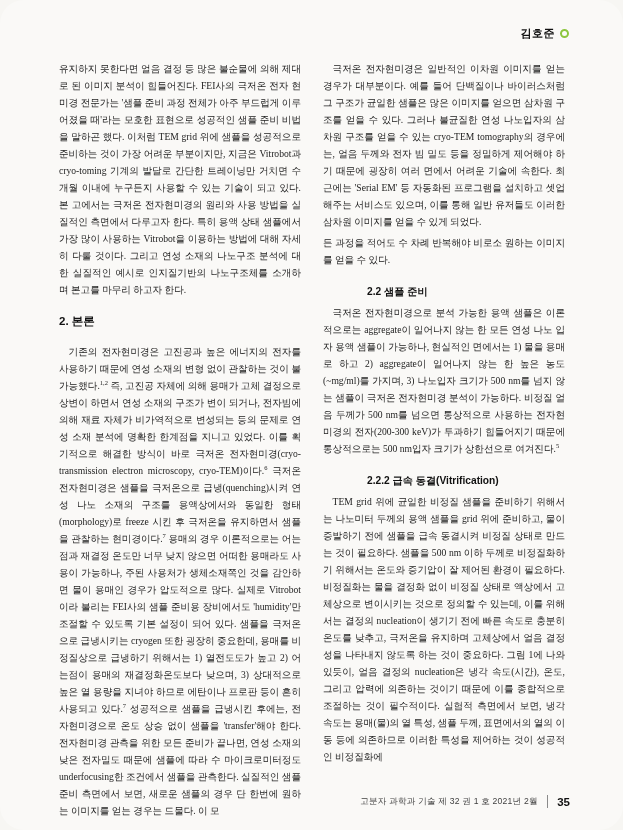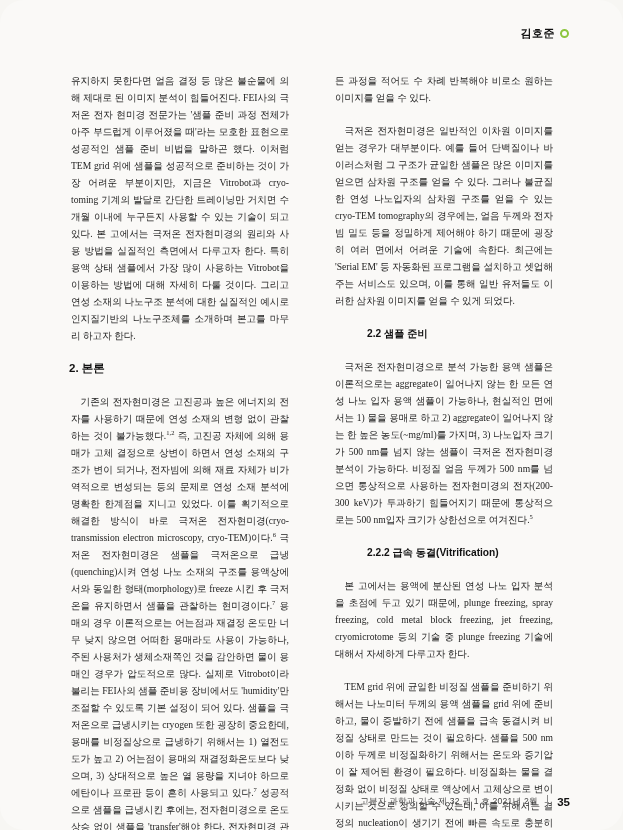--- a/index.html
+++ b/index.html
@@ -38,27 +38,27 @@
     width:515px;
     display:flex;gap:14px;
   }
   .col{
     width:250px;
     font-size:9.6px;line-height:17px;
     text-align:justify;
     word-break:normal;
     color:#222;
   }
-  .para{margin:16px;font-family:Liberation Serif, serif;}
+  .para{margin:4px;font-family:Liberation Serif, serif;}
   .para.indent{text-indent:1em;}
   .h-sec{
     font-family:"Liberation Sans","DejaVu Sans",sans-serif;
     font-weight:bold;color:#111;
     font-size:11.5px;line-height:17px;
-    margin:15px 0 13px 14px;
+    margin:15px 0 13px 4px;
     text-align:left;
   }
   .h-sub{
     font-family:"Liberation Sans","DejaVu Sans",sans-serif;
     font-weight:bold;color:#111;
     font-size:10.2px;line-height:17px;
     margin:0;
     text-align:left;
   }
   .h-sub.gap-above{margin-top:15px;margin-left:48px;}
@@ -93,26 +93,25 @@
 
   <div class="content">
 
     <div class="col">
       <p class="para">유지하지 못한다면 얼음 결정 등 많은 불순물에 의해 제대로 된 이미지 분석이 힘들어진다. FEI사의 극저온 전자 현미경 전문가는 '샘플 준비 과정 전체가 아주 부드럽게 이루어졌을 때'라는 모호한 표현으로 성공적인 샘플 준비 비법을 말하곤 했다. 이처럼 TEM grid 위에 샘플을 성공적으로 준비하는 것이 가장 어려운 부분이지만, 지금은 Vitrobot과 cryo-toming 기계의 발달로 간단한 트레이닝만 거치면 수개월 이내에 누구든지 사용할 수 있는 기술이 되고 있다. 본 고에서는 극저온 전자현미경의 원리와 사용 방법을 실질적인 측면에서 다루고자 한다. 특히 용액 상태 샘플에서 가장 많이 사용하는 Vitrobot을 이용하는 방법에 대해 자세히 다룰 것이다. 그리고 연성 소재의 나노구조 분석에 대한 실질적인 예시로 인지질기반의 나노구조체를 소개하며 본고를 마무리 하고자 한다.</p>
       <h2 class="h-sec">2. 본론</h2>
       <p class="para indent"><span>기존의 전자현미경은 고진공과 높은 에너지의 전자를 사용하기 때문에 연성 소재의 변형 없이 관찰하는 것이 불가능했다.</span><sup>1,2</sup><span> 즉, 고진공 자체에 의해 용매가 고체 결정으로 상변이 하면서 연성 소재의 구조가 변이 되거나, 전자빔에 의해 재료 자체가 비가역적으로 변성되는 등의 문제로 연성 소재 분석에 명확한 한계점을 지니고 있었다. 이를 획기적으로 해결한 방식이 바로 극저온 전자현미경(cryo-transmission electron microscopy, cryo-TEM)이다.</span><sup>6</sup><span> 극저온 전자현미경은 샘플을 극저온으로 급냉(quenching)시켜 연성 나노 소재의 구조를 용액상에서와 동일한 형태(morphology)로 freeze 시킨 후 극저온을 유지하면서 샘플을 관찰하는 현미경이다.</span><sup>7</sup><span> 용매의 경우 이론적으로는 어는점과 재결정 온도만 너무 낮지 않으면 어떠한 용매라도 사용이 가능하나, 주된 사용처가 생체소재쪽인 것을 감안하면 물이 용매인 경우가 압도적으로 많다. 실제로 Vitrobot이라 불리는 FEI사의 샘플 준비용 장비에서도 'humidity'만 조절할 수 있도록 기본 설정이 되어 있다. 샘플을 극저온으로 급냉시키는 cryogen 또한 굉장히 중요한데, 용매를 비정질상으로 급냉하기 위해서는 1) 열전도도가 높고 2) 어는점이 용매의 재결정화온도보다 낮으며, 3) 상대적으로 높은 열 용량을 지녀야 하므로 에탄이나 프로판 등이 흔히 사용되고 있다.</span><sup>7</sup><span> 성공적으로 샘플을 급냉시킨 후에는, 전자현미경으로 온도 상승 없이 샘플을 'transfer'해야 한다. 전자현미경 관측을 위한 모든 준비가 끝나면, 연성 소재의 낮은 전자밀도 때문에 샘플에 따라 수 마이크로미터정도 underfocusing한 조건에서 샘플을 관측한다. 실질적인 샘플 준비 측면에서 보면, 새로운 샘플의 경우 단 한번에 원하는 이미지를 얻는 경우는 드물다. 이 모</span></p>
     </div>
 
     <div class="col">
+      <p class="para indent">극저온 전자현미경은 일반적인 이차원 이미지를 얻는 경우가 대부분이다. 예를 들어 단백질이나 바이러스처럼 그 구조가 균일한 샘플은 많은 이미지를 얻으면 삼차원 구조를 얻을 수 있다. 그러나 불균질한 연성 나노입자의 삼차원 구조를 얻을 수 있는 cryo-TEM tomography의 경우에는, 얼음 두께와 전자 빔 밀도 등을 정밀하게 제어해야 하기 때문에 굉장히 여러 면에서 어려운 기술에 속한다. 최근에는 'Serial EM' 등 자동화된 프로그램을 설치하고 셋업해주는 서비스도 있으며, 이를 통해 일반 유저들도 이러한 삼차원 이미지를 얻을 수 있게 되었다.</p>
       <p class="para">든 과정을 적어도 수 차례 반복해야 비로소 원하는 이미지를 얻을 수 있다.</p>
-      <p class="para indent">극저온 전자현미경은 일반적인 이차원 이미지를 얻는 경우가 대부분이다. 예를 들어 단백질이나 바이러스처럼 그 구조가 균일한 샘플은 많은 이미지를 얻으면 삼차원 구조를 얻을 수 있다. 그러나 불균질한 연성 나노입자의 삼차원 구조를 얻을 수 있는 cryo-TEM tomography의 경우에는, 얼음 두께와 전자 빔 밀도 등을 정밀하게 제어해야 하기 때문에 굉장히 여러 면에서 어려운 기술에 속한다. 최근에는 'Serial EM' 등 자동화된 프로그램을 설치하고 셋업해주는 서비스도 있으며, 이를 통해 일반 유저들도 이러한 삼차원 이미지를 얻을 수 있게 되었다.</p>
       <h3 class="h-sub gap-above">2.2 샘플 준비</h3>
       <p class="para indent"><span>극저온 전자현미경으로 분석 가능한 용액 샘플은 이론적으로는 aggregate이 일어나지 않는 한 모든 연성 나노 입자 용액 샘플이 가능하나, 현실적인 면에서는 1) 물을 용매로 하고 2) aggregate이 일어나지 않는 한 높은 농도(~mg/ml)를 가지며, 3) 나노입자 크기가 500 nm를 넘지 않는 샘플이 극저온 전자현미경 분석이 가능하다. 비정질 얼음 두께가 500 nm를 넘으면 통상적으로 사용하는 전자현미경의 전자(200-300 keV)가 투과하기 힘들어지기 때문에 통상적으로는 500 nm입자 크기가 상한선으로 여겨진다.</span><sup>5</sup></p>
       <h3 class="h-sub gap-above">2.2.2 급속 동결(Vitrification)</h3>
-      <p class="para indent">본 고에서는 용액에 분산된 연성 나노 입자 분석을 초점에 두고 있기 때문에, plunge freezing, spray freezing, cold metal block freezing, jet freezing, cryomicrotome 등의 기술 중 plunge freezing 기술에 대해서 자세하게 다루고자 한다.</p>
       <p class="para indent">TEM grid 위에 균일한 비정질 샘플을 준비하기 위해서는 나노미터 두께의 용액 샘플을 grid 위에 준비하고, 물이 증발하기 전에 샘플을 급속 동결시켜 비정질 상태로 만드는 것이 필요하다. 샘플을 500 nm 이하 두께로 비정질화하기 위해서는 온도와 증기압이 잘 제어된 환경이 필요하다. 비정질화는 물을 결정화 없이 비정질 상태로 액상에서 고체상으로 변이시키는 것으로 정의할 수 있는데, 이를 위해서는 결정의 nucleation이 생기기 전에 빠른 속도로 충분히 온도를 낮추고, 극저온을 유지하며 고체상에서 얼음 결정성을 나타내지 않도록 하는 것이 중요하다. 그림 1에 나와있듯이, 얼음 결정의 nucleation은 냉각 속도(시간), 온도, 그리고 압력에 의존하는 것이기 때문에 이를 종합적으로 조절하는 것이 필수적이다. 실험적 측면에서 보면, 냉각 속도는 용매(물)의 열 특성, 샘플 두께, 표면에서의 열의 이동 등에 의존하므로 이러한 특성을 제어하는 것이 성공적인 비정질화에</p>
     </div>
 
   </div>
 
   <div class="footer">
     <span class="journal-info">고분자 과학과 기술 제 32 권 1 호 2021년 2월</span>
     <span class="footer-divider"></span>
     <span class="page-number">35</span>
   </div>

